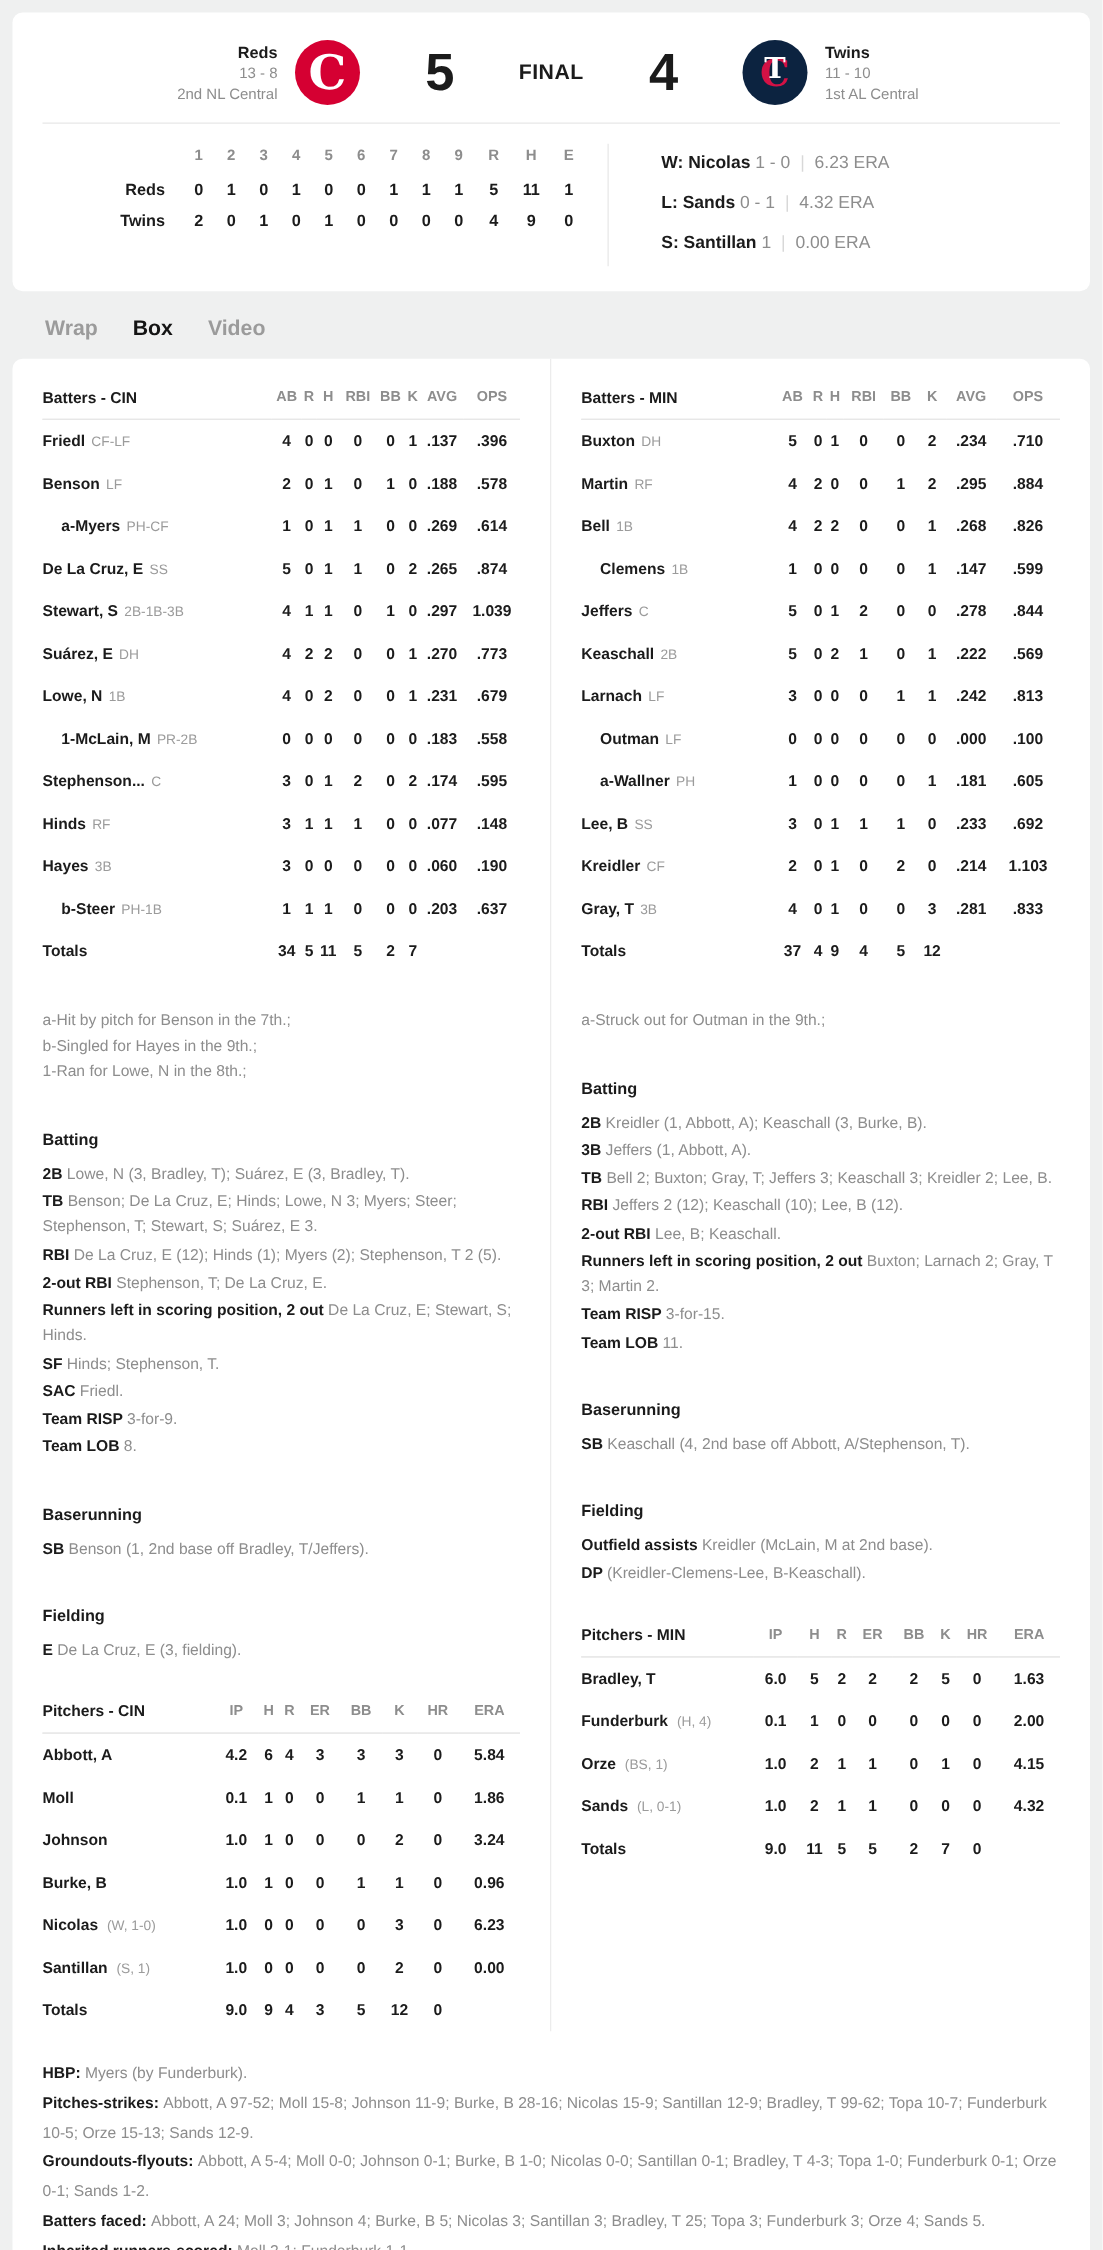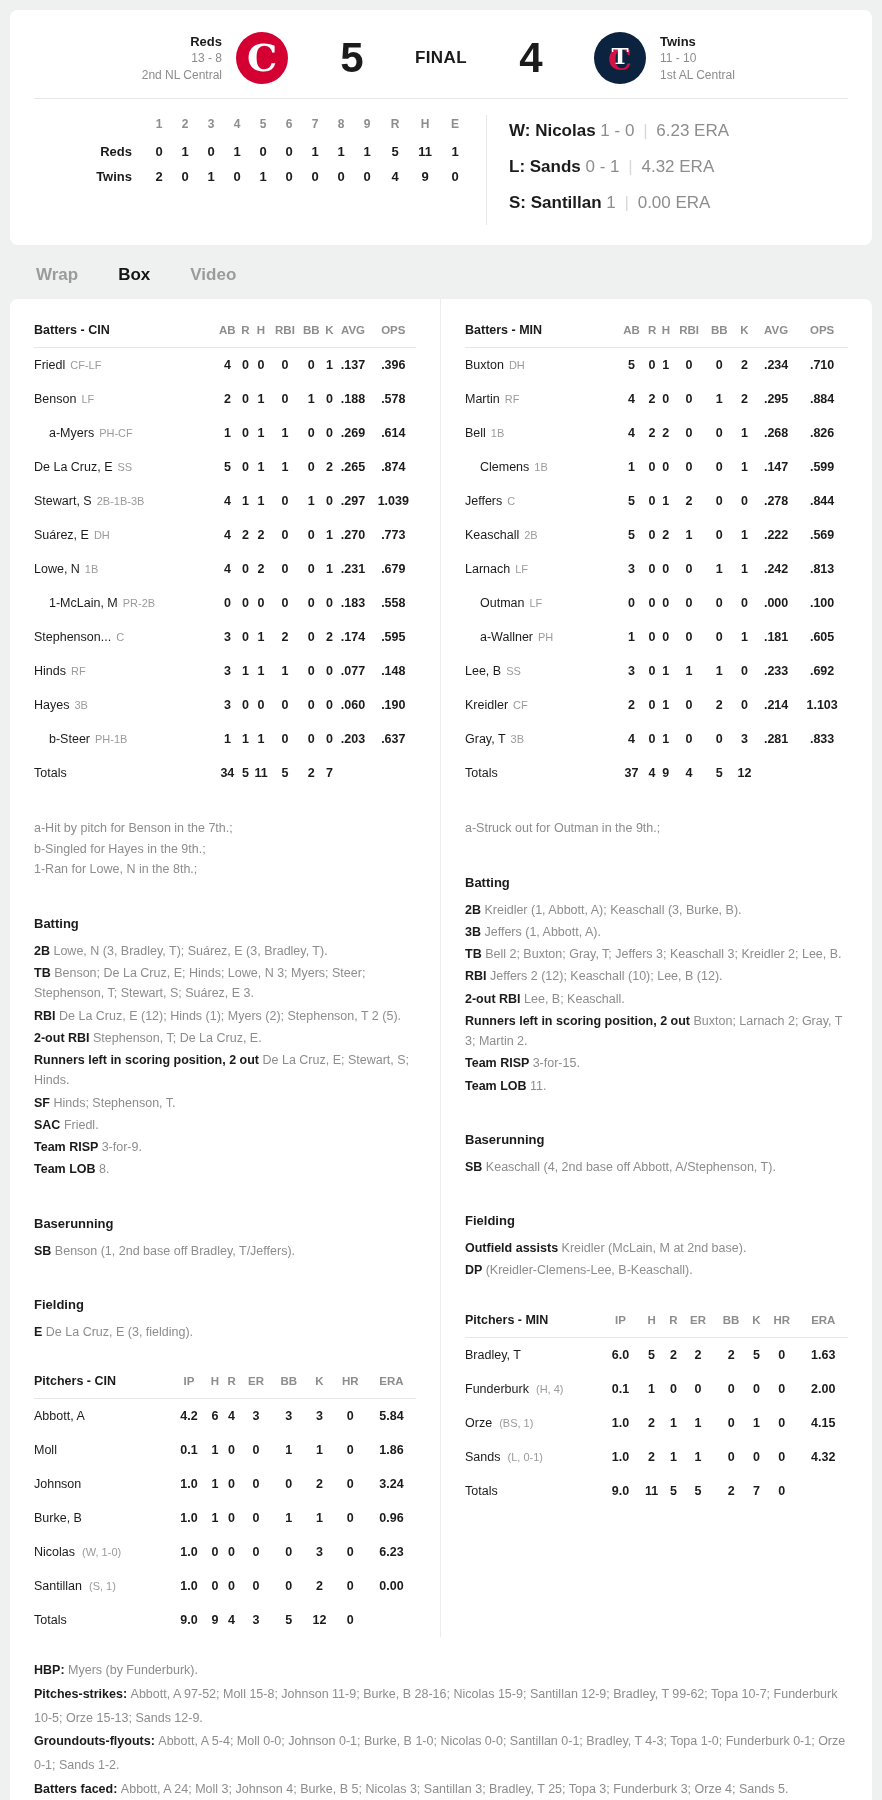--- a/index.html
+++ b/index.html
@@ -37,43 +37,43 @@
 
   .sb-lower { display:flex; align-items:flex-start; padding:16px 0 6px 50px; }
   .linescore { border-collapse:collapse; }
   .linescore th { color:#8d8d8d; font-size:12px; font-weight:600; padding:2px 0 8px; }
   .linescore td { font-size:13px; font-weight:600; padding:5px 0; text-align:center; }
   .linescore .inn { width:26px; }
   .linescore .rhe { width:30px; }
   .linescore .teamcell { width:62px; text-align:right; padding-right:14px; font-weight:bold; }
   .linescore .runs { font-weight:bold; }
   .decisions { border-left:1px solid #e7e7e7; margin-left:16px; padding:2px 0 0 22px; }
-  .decision-row { font-size:17px; padding:4px 0 12px; }
+  .decision-row { font-size:14px; padding:4px 0 12px;margin-left:20px; }
   .decision-row b { font-weight:bold; }
   .decision-row .gray { color:#8d8d8d; }
   .decision-row .pipe { color:#d8d8d8; padding:0 4px; }
 
   
-  .tabs { display:flex; gap:40px; margin:20px 0 14px 26px; }
+  .tabs { display:flex; gap:28px; margin:20px 0 14px 26px; }
   .tab { font-size:17px; font-weight:bold; color:#9b9b9b; cursor:pointer; }
   .tab.active { color:#141414; }
 
   
   .box-card { overflow:hidden; }
   .box-cols { display:flex; align-items:stretch; }
   .col { width:50%; padding:20px 24px 0; }
   .col.left { border-right:1px solid #ececec; }
 
   table.stats { width:100%; border-collapse:collapse; }
   table.stats thead th { color:#8d8d8d; font-size:11.5px; font-weight:600; text-align:center;
     padding:4px 0 10px; border-bottom:1px solid #e7e7e7; }
   table.stats thead th.title { text-align:left; color:#1b1b1b; font-weight:bold; font-size:12.5px; }
   table.stats td { font-size:12.5px; font-weight:600; text-align:center; padding:10px 0; color:#1b1b1b; }
   table.stats td.name { text-align:left; font-weight:normal; padding-right:4px; }
-  table.stats td.name .nm { font-weight:normal; font-size:12.5px; }
+  table.stats td.name .nm { font-weight:bold; font-size:12.5px; }
   table.stats td.name .pos { color:#9b9b9b; font-size:11px; margin-left:5px; }
   table.stats td.name .qual { color:#9b9b9b; font-size:11px; margin-left:4px; }
   table.stats tr.indent td.name { padding-left:15px; }
   table.stats tr.totals td { font-weight:bold; }
   .pitch-table { margin-top:28px; }
   .pitch-table td.name { width:36%; }
 
   .notes { margin-top:28px; color:#8d8d8d; font-size:12.5px; line-height:1.65; }
   .section { margin-top:36px; }
   .section h4 { font-size:13px; font-weight:bold; margin-bottom:10px; }

